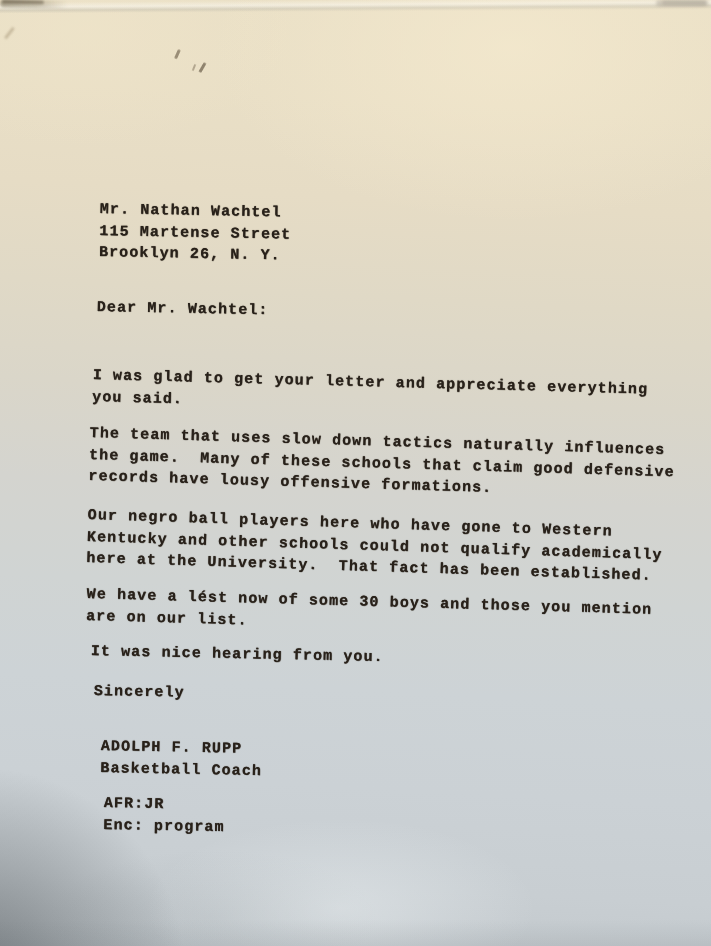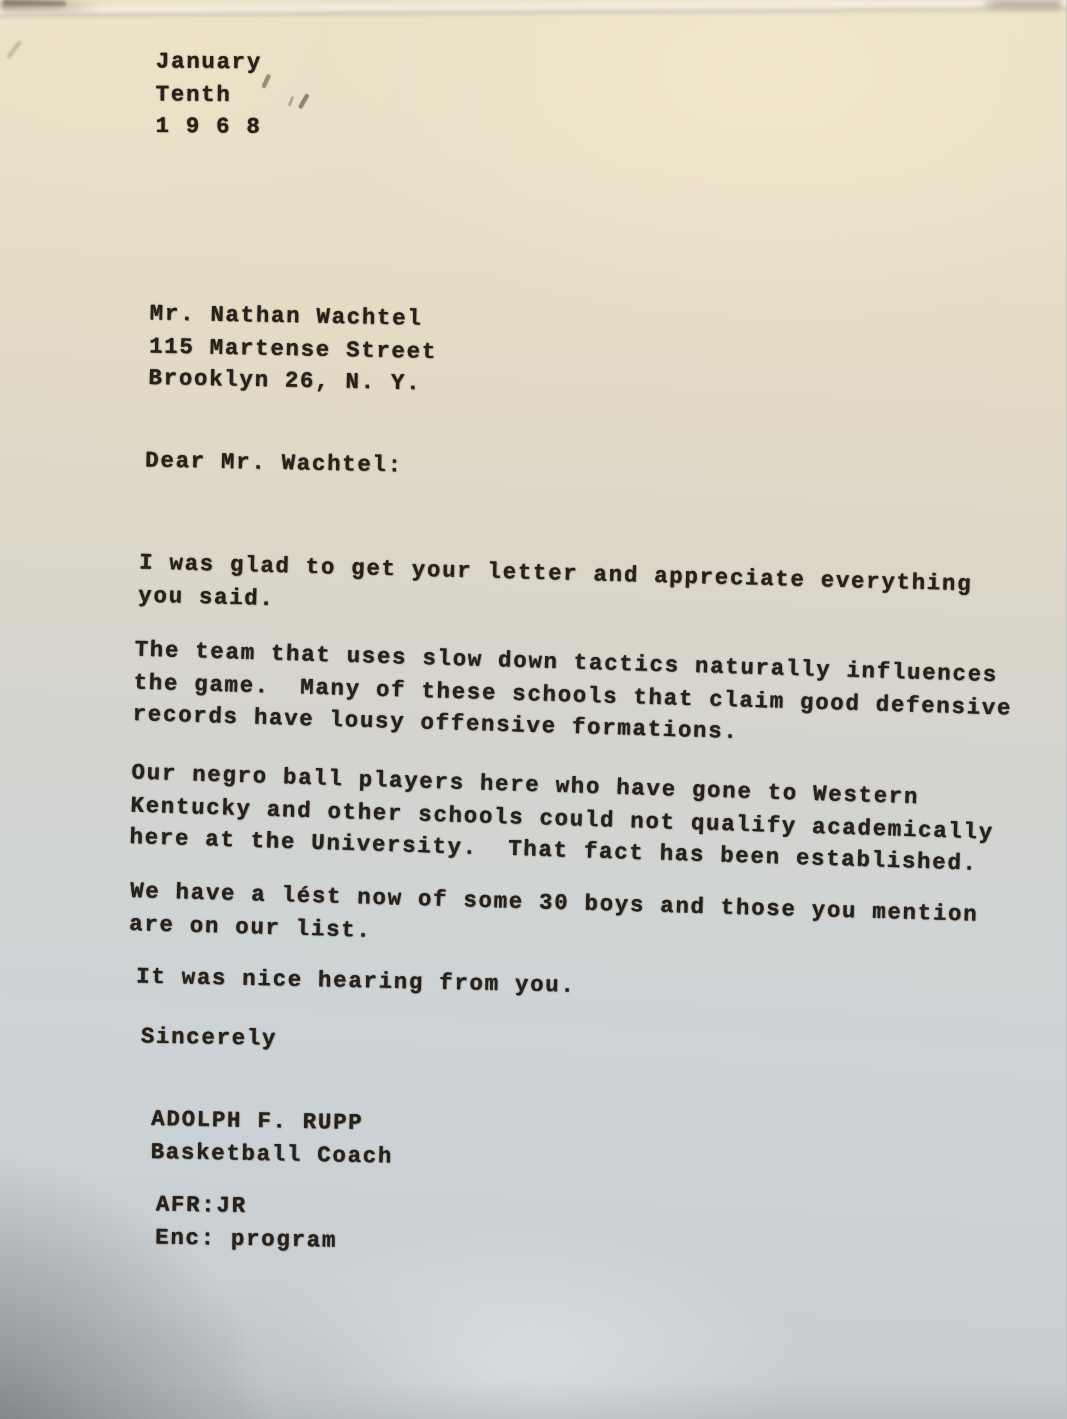--- a/index.html
+++ b/index.html
@@ -104,25 +104,20 @@
   <div class="artifact smudge-left"></div>
   <div class="artifact smudge-left2"></div>
   <div class="artifact smudge-right1"></div>
   <div class="artifact smudge-right2"></div>
   <div class="artifact scratch-corner"></div>
   <div class="artifact stray-mark1"></div>
   <div class="artifact stray-mark2"></div>
   <div class="artifact stray-mark3"></div>
   <div class="artifact bottom-shade"></div>
 
-  <div class="typeblock" style="left:104px;top:31px;transform:rotate(0.4deg);">
-    <div class="line">January</div>
-    <div class="line">Tenth</div>
-    <div class="line">1 9 6 8</div>
-  </div>
 
   <div class="typeblock" style="left:100px;top:199px;transform:rotate(1.1deg);">
     <div class="line">Mr. Nathan Wachtel</div>
     <div class="line">115 Martense Street</div>
     <div class="line">Brooklyn 26, N. Y.</div>
   </div>
 
   <div class="typeblock" style="left:97px;top:297px;transform:rotate(1.1deg);">
     <div class="line">Dear Mr. Wachtel:</div>
   </div>

